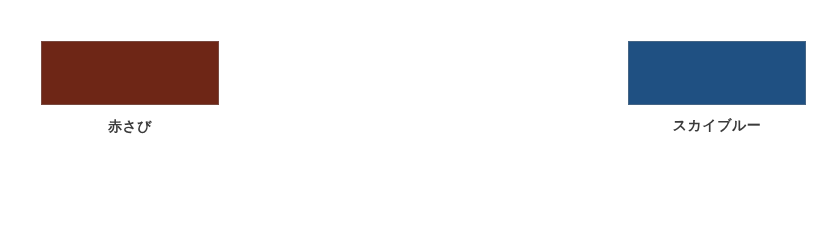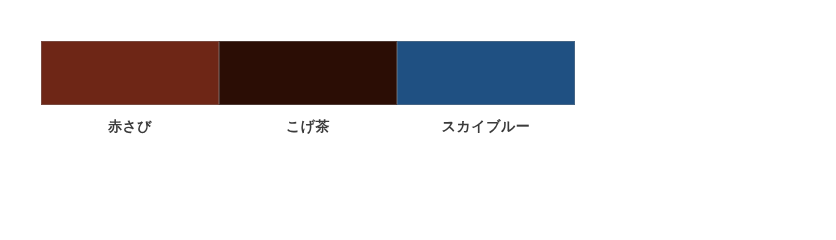--- a/index.html
+++ b/index.html
@@ -22,21 +22,21 @@
     box-sizing: border-box;
   }
   .swatch-row {
     position: absolute;
     left: 41px;
     top: 41px;
     width: 765px;
     height: 100px;
     display: flex;
     flex-direction: row;
-    justify-content: flex-start;
+    justify-content: space-between;
     align-items: flex-start;
   }
   .swatch-cell {
     width: 178px;
     display: flex;
     flex-direction: column;
     align-items: center;
   }
   .swatch-chip {
     width: 178px;
@@ -60,25 +60,21 @@
 <body style="background: rgb(255, 255, 255);">
 
 <div class="swatch-board">
   <div class="swatch-row">
 
     <div class="swatch-cell">
       <span class="swatch-chip" style="background-color: rgb(110, 38, 22);"></span>
       <span class="swatch-label" style="color: rgb(59, 59, 59);">赤さび</span>
     </div>
 
-    <div class="swatch-cell">
-      <span class="swatch-chip" style="background-color: rgb(43, 13, 5);"></span>
-      <span class="swatch-label" style="color: rgb(59, 59, 59);">こげ茶</span>
-    </div>
 
 
     <div class="swatch-cell">
       <span class="swatch-chip" style="background-color: rgb(31, 80, 130);"></span>
-      <span class="swatch-label" style="color: rgb(59, 59, 59);">スカイブルー</span>
+      <span class="swatch-label" style="color: rgb(59, 59, 59); font-family: Liberation Mono, monospace;">スカイブルー</span>
     </div>
 
   </div>
 </div>
 
 </body></html>

